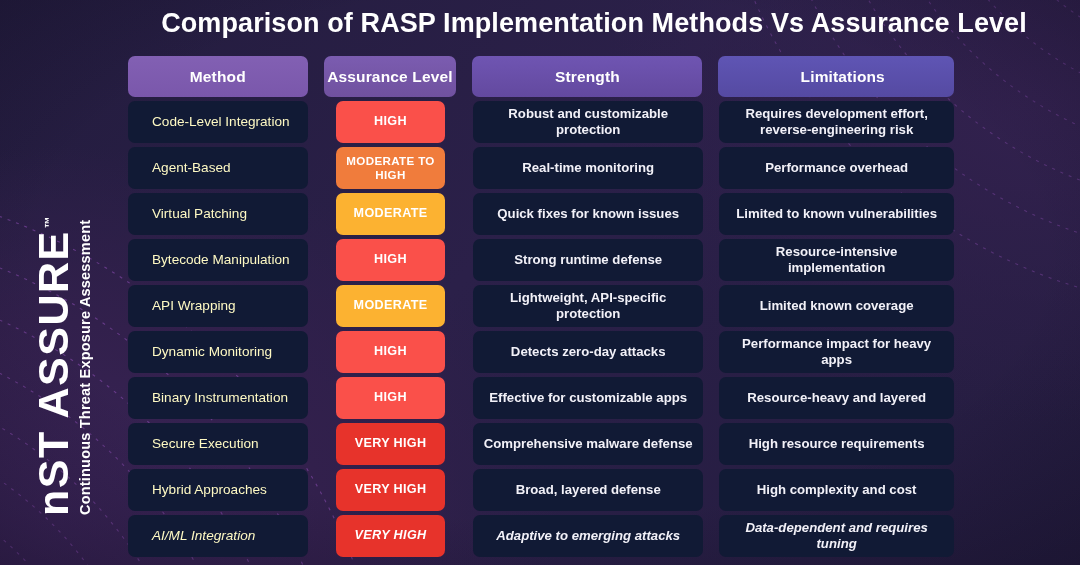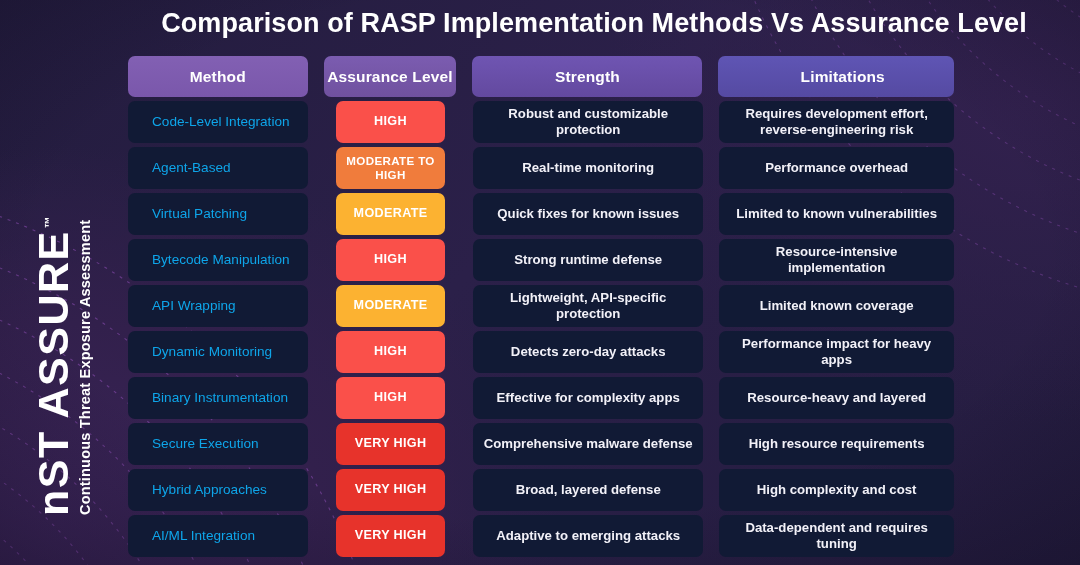--- a/index.html
+++ b/index.html
@@ -127,21 +127,21 @@
     left: 128px;
     top: 56px;
     width: 826px;
     z-index: 5;
   }
   .trow {
     display: flex;
     gap: 16px;
     margin-bottom: 4px;
   }
-  .trow:last-child { margin-bottom: 12px; }
+  .trow:last-child { margin-bottom: 12px; font-style: italic; }
 
   .cell {
     display: flex;
     align-items: center;
     justify-content: center;
     text-align: center;
     border-radius: 7px;
     box-sizing: border-box;
     color: #ffffff;
   }
@@ -172,21 +172,21 @@
     font-size: 13.2px;
     font-weight: bold;
     line-height: 1.25;
   }
   .brow .c-method {
     justify-content: flex-start;
     text-align: left;
     padding-left: 24px;
     font-weight: normal;
     font-size: 13.6px;
-    color: #0ea5e9;
+    color: #fef9c3;
   }
   .brow .c-strength, .brow .c-limitations {
     padding: 0 10px;
     color: #f2f1f8;
   }
 
   
   .brow .c-assurance {
     background: transparent;
     padding: 12px;
@@ -304,21 +304,21 @@
             <div class="badge lvl-high">HIGH</div>
           </div>
           <div class="cell c-strength">Detects zero-day attacks</div>
           <div class="cell c-limitations">Performance impact for heavy apps</div>
         </div>
         <div class="trow brow">
           <div class="cell c-method">Binary Instrumentation</div>
           <div class="cell c-assurance">
             <div class="badge lvl-high">HIGH</div>
           </div>
-          <div class="cell c-strength">Effective for complexity apps</div>
+          <div class="cell c-strength">Effective for customizable apps</div>
           <div class="cell c-limitations">Resource-heavy and layered</div>
         </div>
         <div class="trow brow">
           <div class="cell c-method">Secure Execution</div>
           <div class="cell c-assurance">
             <div class="badge lvl-veryhigh">VERY HIGH</div>
           </div>
           <div class="cell c-strength">Comprehensive malware defense</div>
           <div class="cell c-limitations">High resource requirements</div>
         </div>

